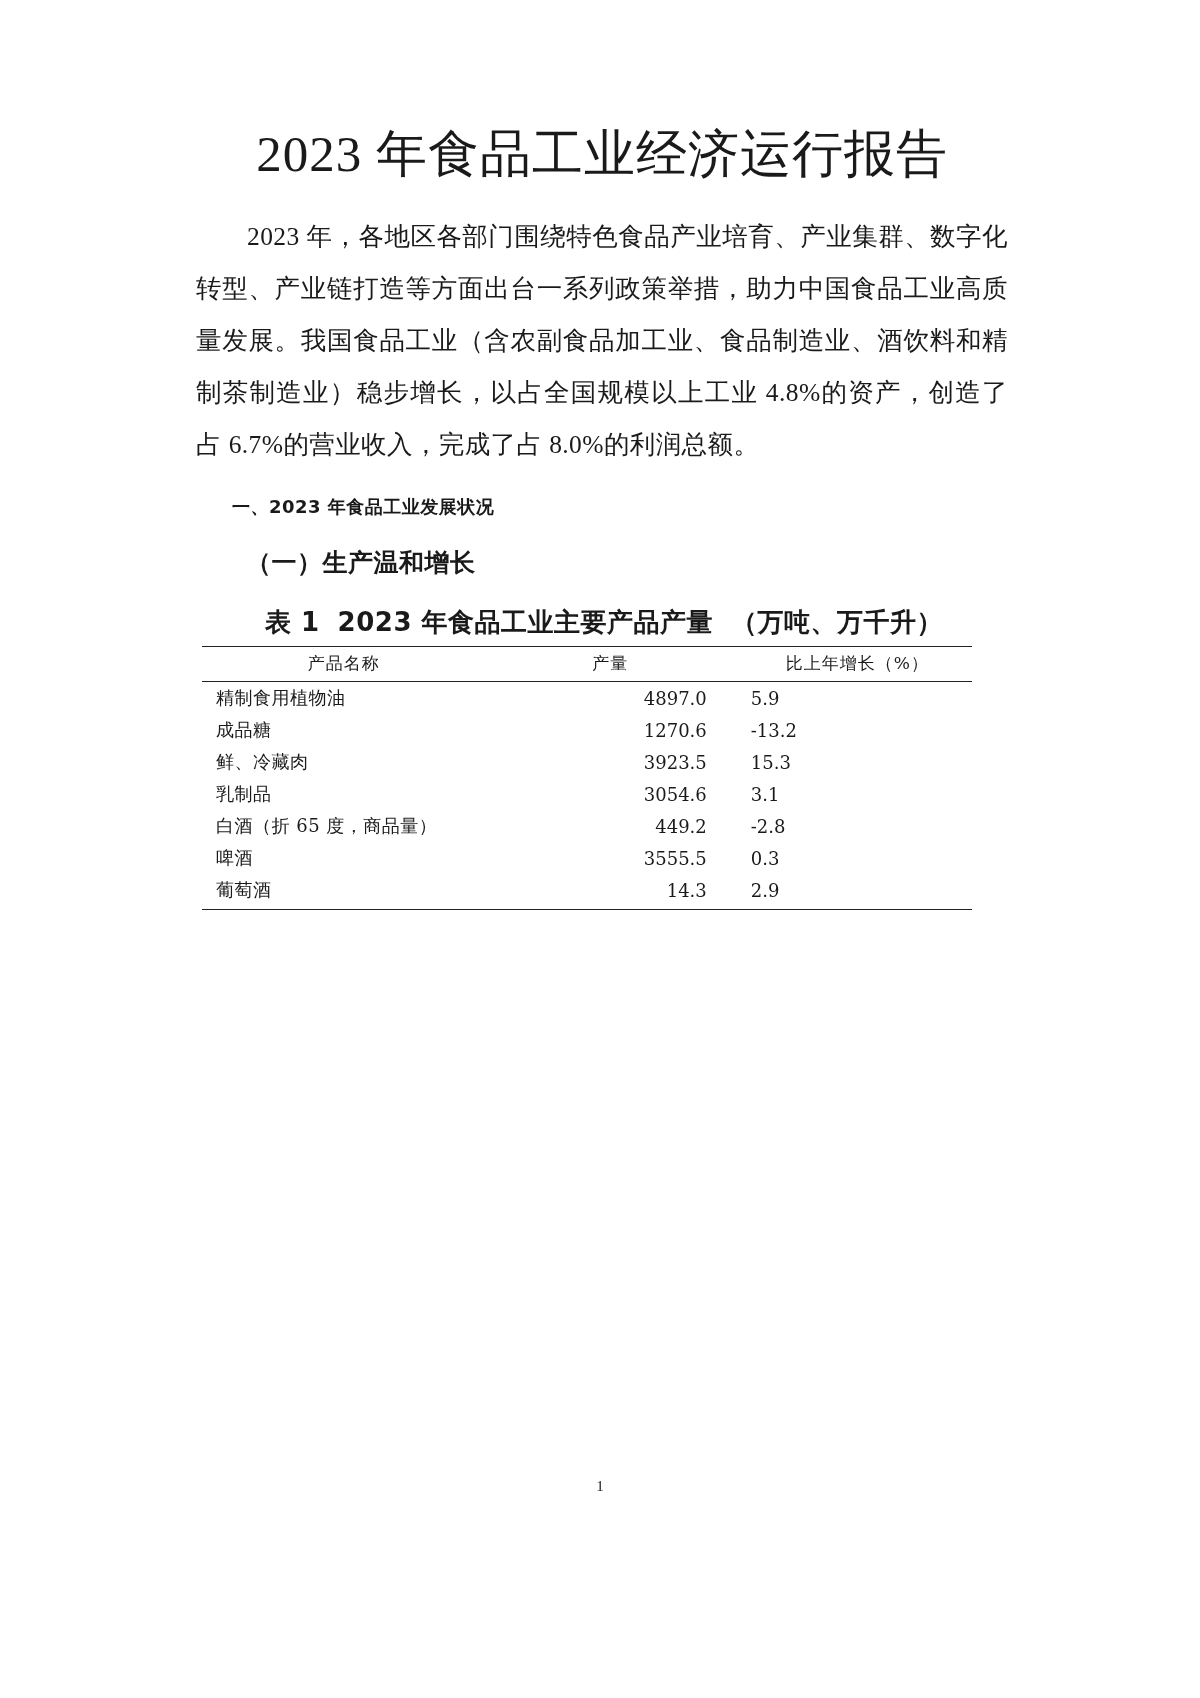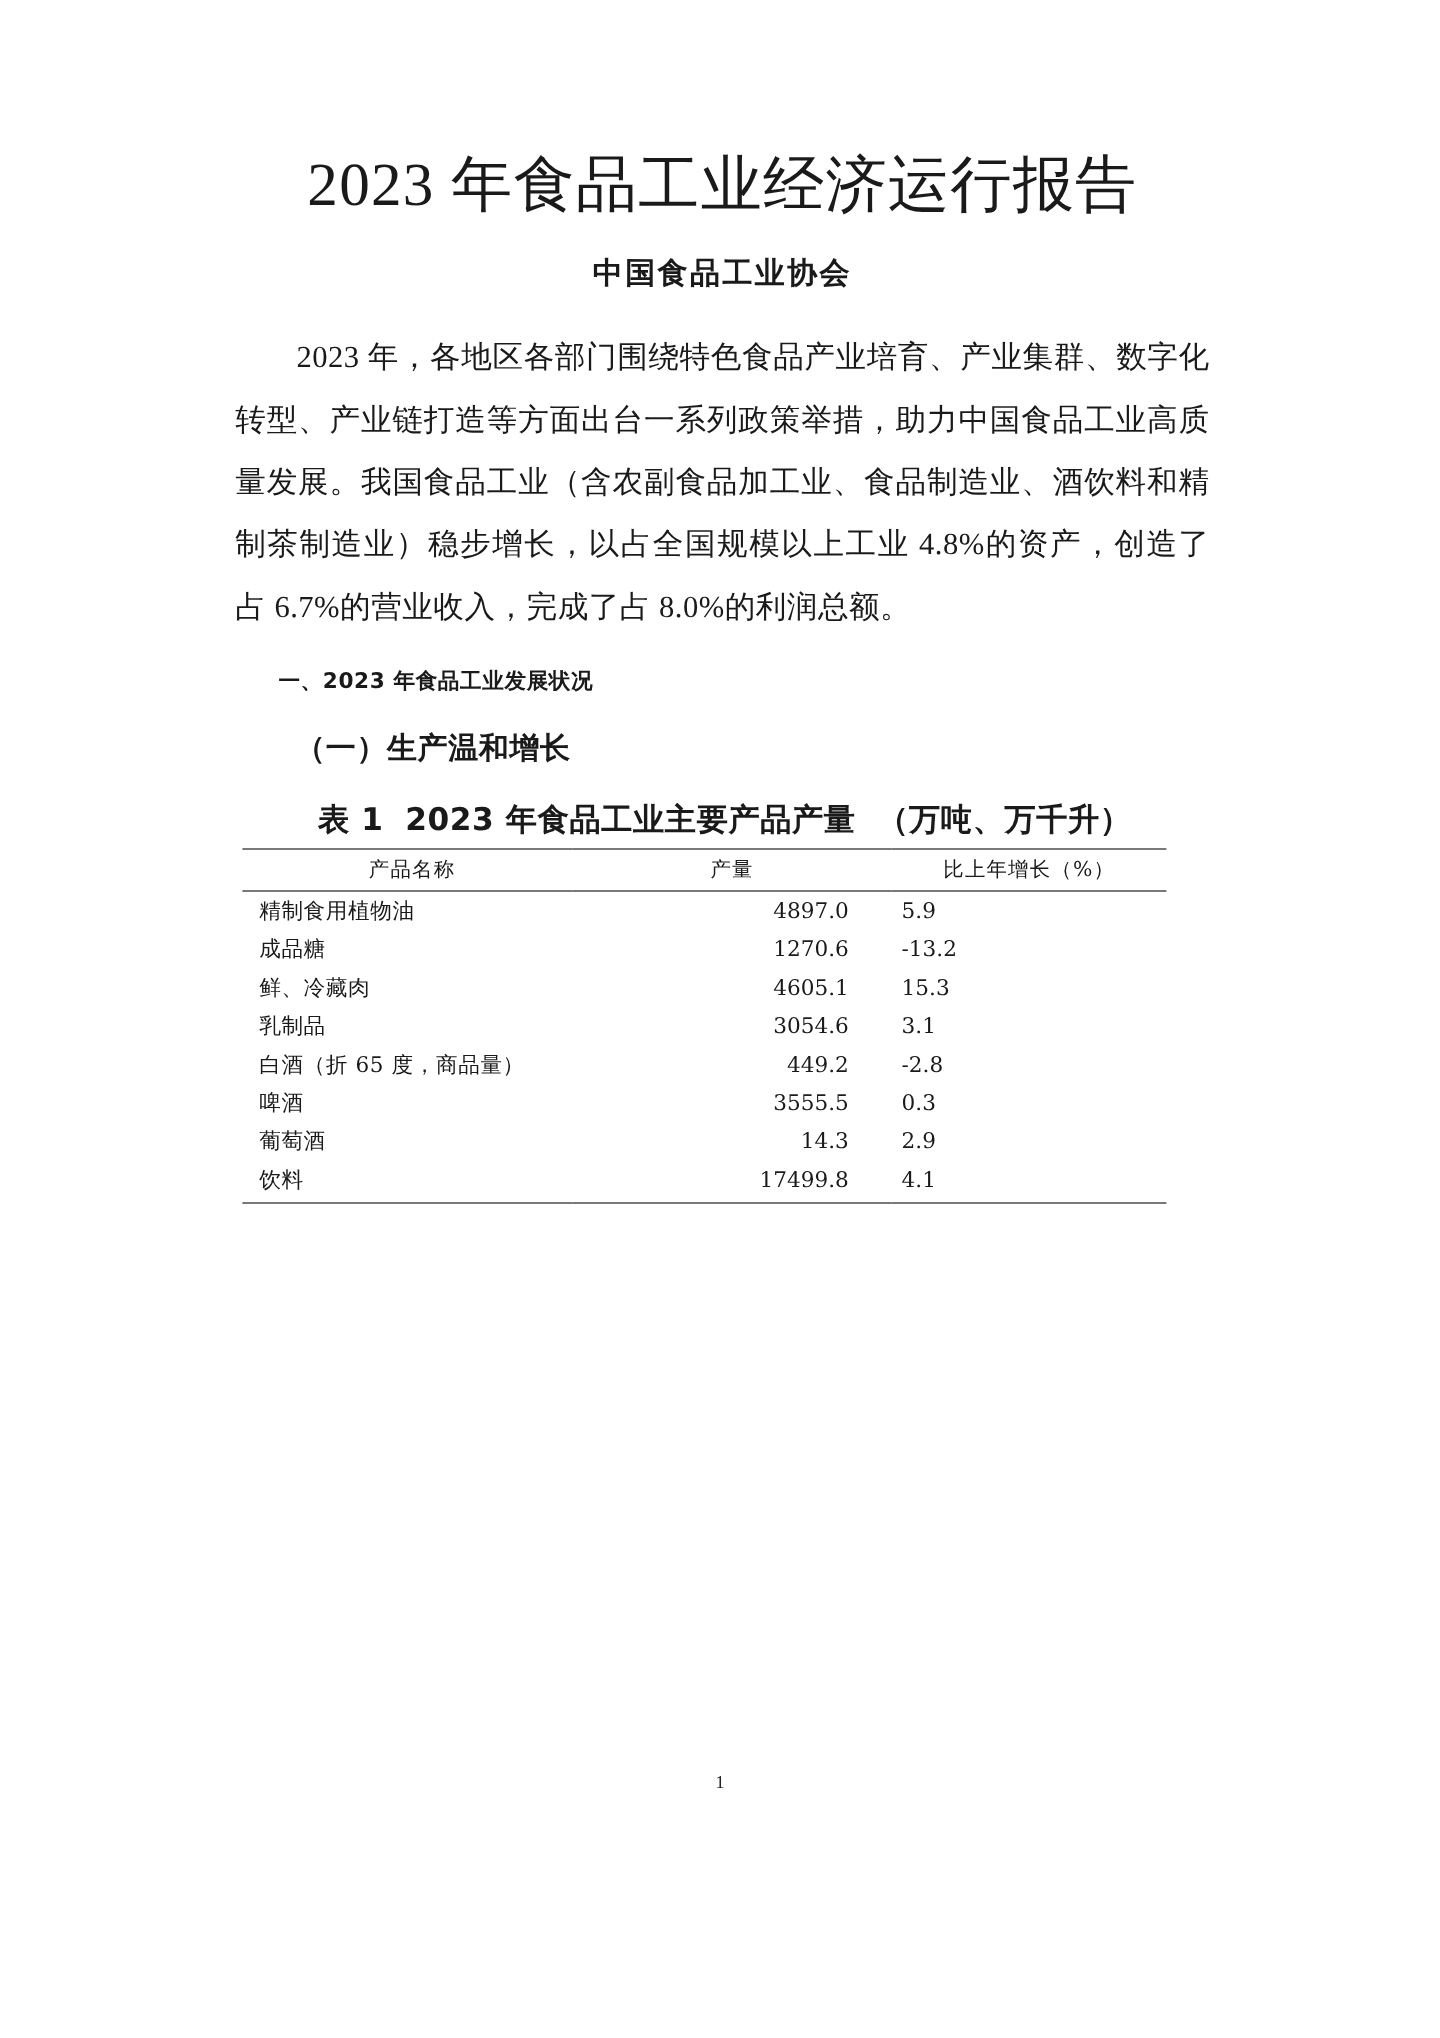--- a/index.html
+++ b/index.html
@@ -126,21 +126,20 @@
   }
 </style>
 </head>
 <body>
 
 <div class="page">
   <div class="content">
 
     <h1 class="doc-title">2023 年食品工业经济运行报告</h1>
 
-    <div class="doc-subtitle">中国食品工业协会</div>
 
     <p class="para">2023 年，各地区各部门围绕特色食品产业培育、产业集群、数字化转型、产业链打造等方面出台一系列政策举措，助力中国食品工业高质量发展。我国食品工业（含农副食品加工业、食品制造业、酒饮料和精制茶制造业）稳步增长，以占全国规模以上工业 4.8%的资产，创造了占 6.7%的营业收入，完成了占 8.0%的利润总额。</p>
 
     <h2 class="heading-1">一、2023 年食品工业发展状况</h2>
 
     <h3 class="heading-2">（一）生产温和增长</h3>
 
 
     <div class="table-caption">
       <span>表 1</span><span class="cap-gap"></span><span>2023 年食品工业主要产品产量</span><span class="cap-gap"></span><span>（万吨、万千升）</span>
@@ -160,21 +159,21 @@
           <td class="col-val">4897.0</td>
           <td class="col-chg">5.9</td>
         </tr>
         <tr>
           <td class="col-name">成品糖</td>
           <td class="col-val">1270.6</td>
           <td class="col-chg">-13.2</td>
         </tr>
         <tr>
           <td class="col-name">鲜、冷藏肉</td>
-          <td class="col-val">4605.1</td>
+          <td class="col-val">3923.5</td>
           <td class="col-chg">15.3</td>
         </tr>
         <tr>
           <td class="col-name">乳制品</td>
           <td class="col-val">3054.6</td>
           <td class="col-chg">3.1</td>
         </tr>
         <tr>
           <td class="col-name">白酒（折 65 度，商品量）</td>
           <td class="col-val">449.2</td>
@@ -183,24 +182,19 @@
         <tr>
           <td class="col-name">啤酒</td>
           <td class="col-val">3555.5</td>
           <td class="col-chg">0.3</td>
         </tr>
         <tr>
           <td class="col-name">葡萄酒</td>
           <td class="col-val">14.3</td>
           <td class="col-chg">2.9</td>
         </tr>
-        <tr>
-          <td class="col-name">饮料</td>
-          <td class="col-val">17499.8</td>
-          <td class="col-chg">4.1</td>
-        </tr>
       </tbody>
     </table>
 
   </div>
 
   <div class="page-number">1</div>
 </div>
 
 </body></html>

